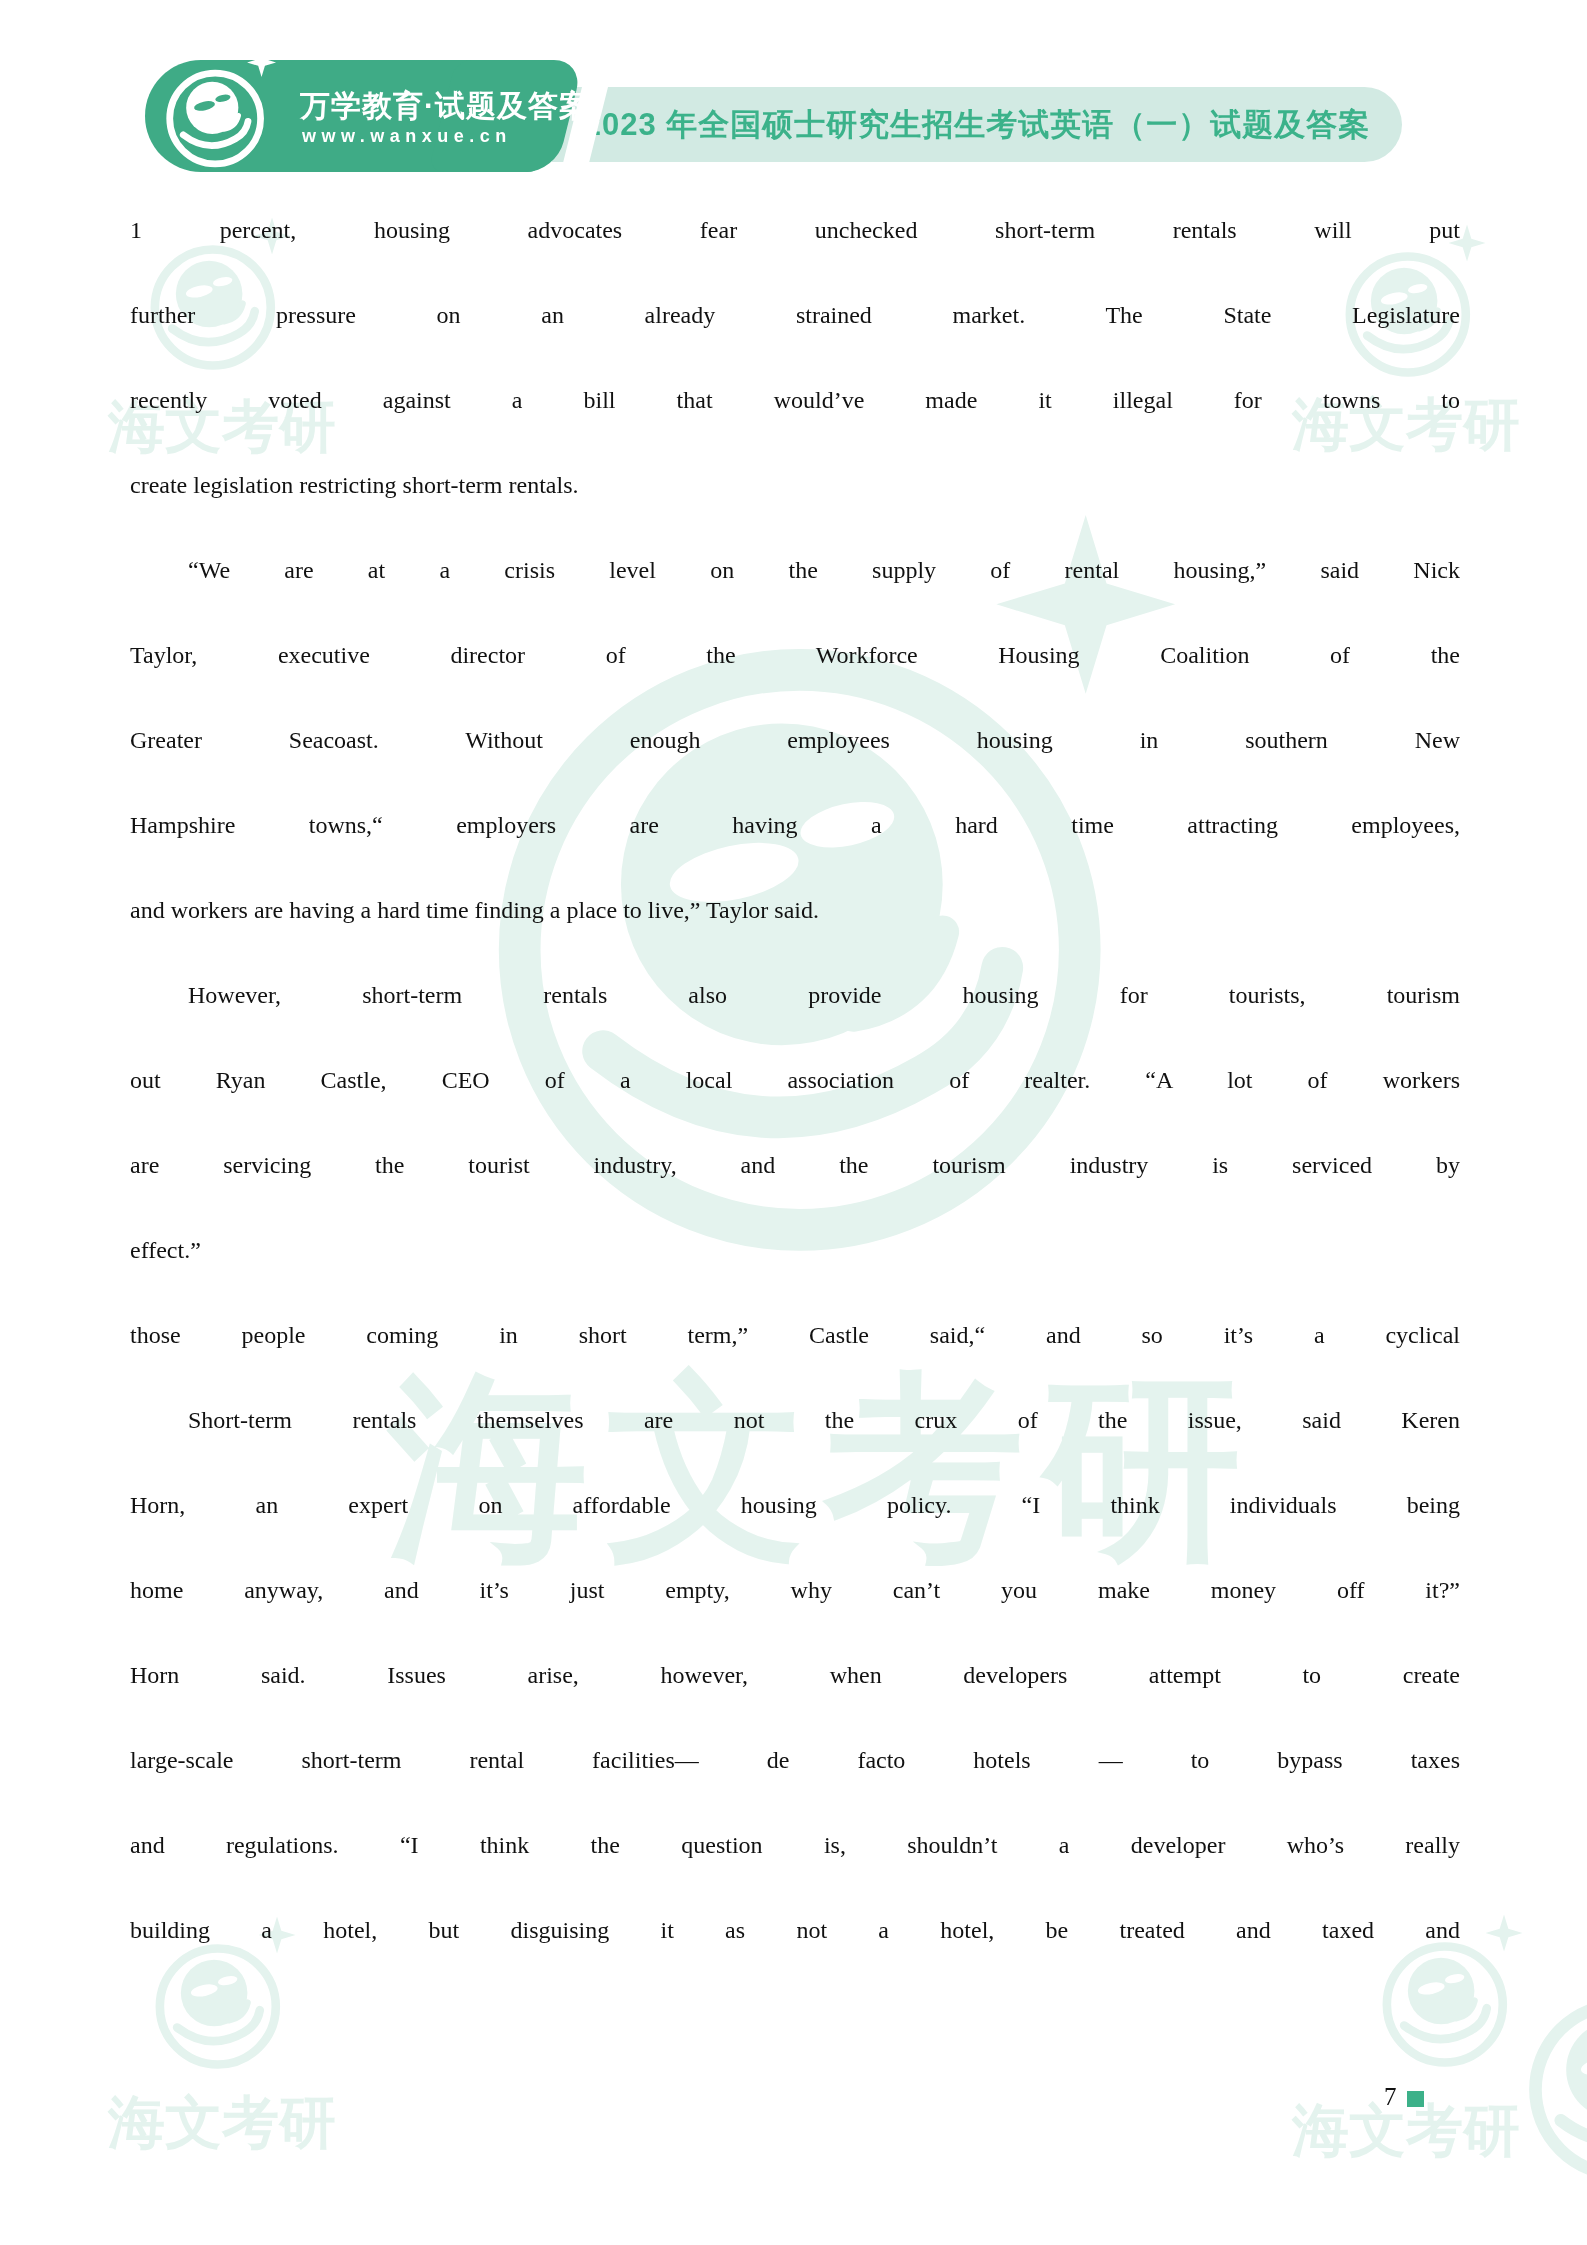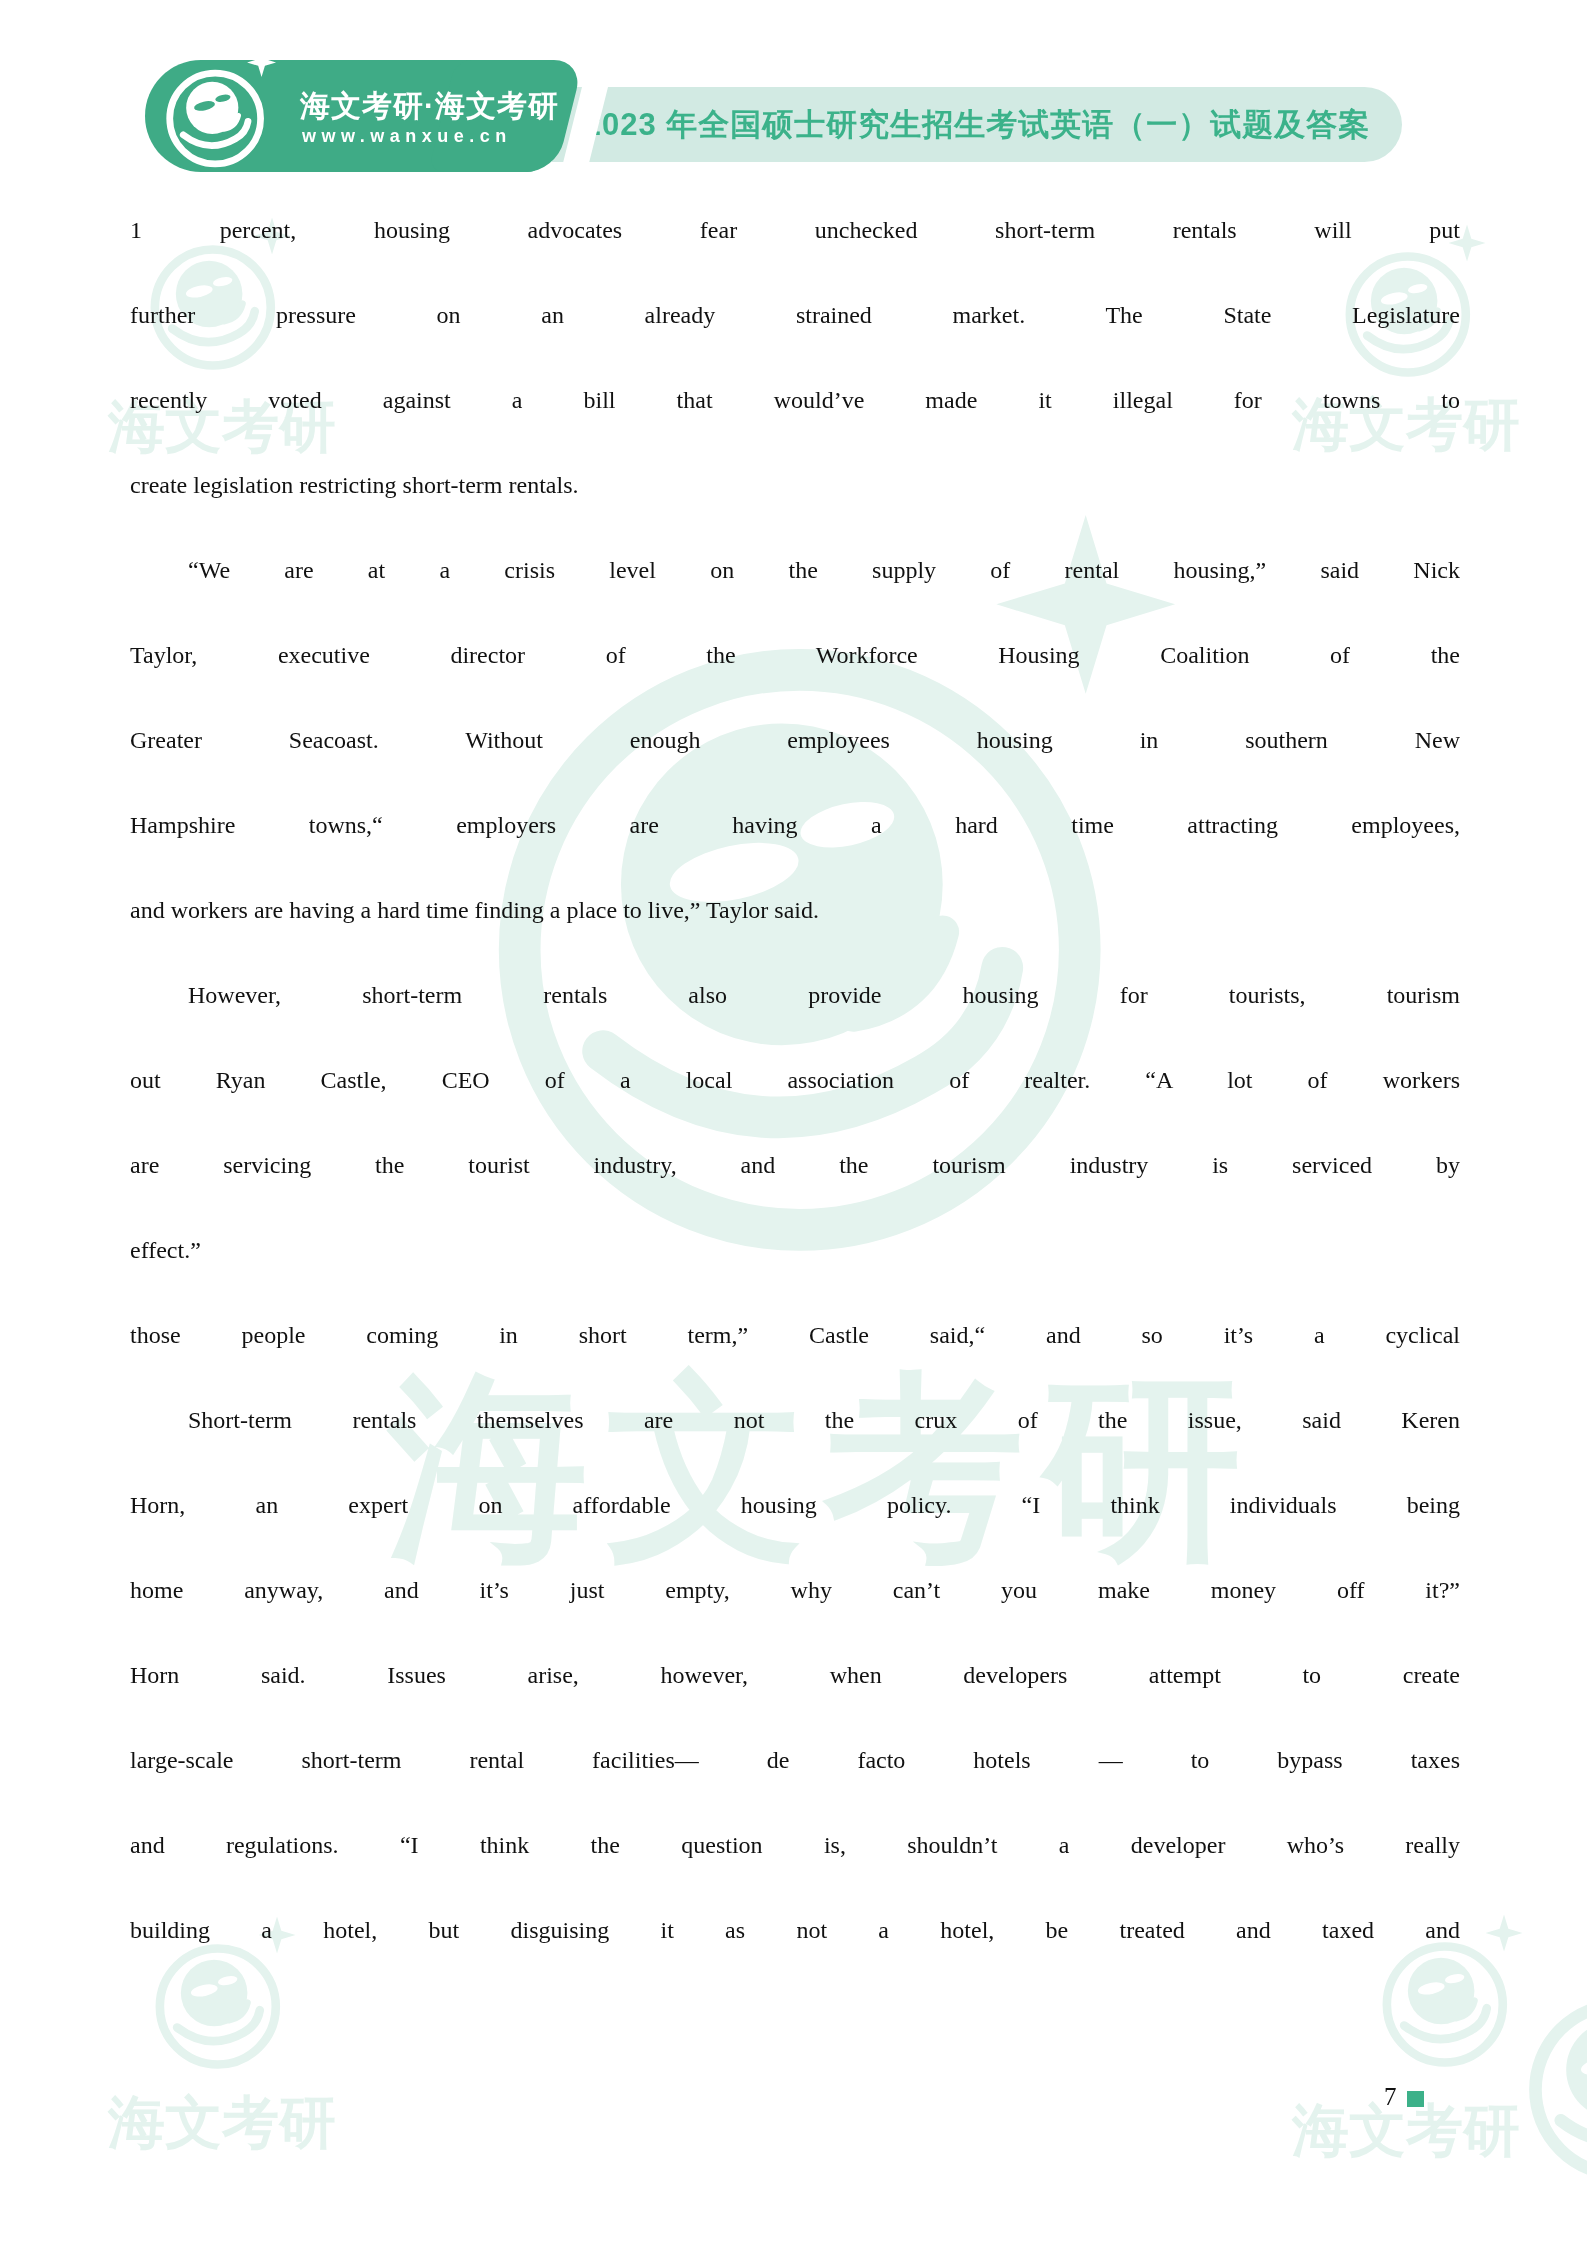--- a/index.html
+++ b/index.html
@@ -148,21 +148,21 @@
 
   <div class="band">
     <span class="band-title">2023 年全国硕士研究生招生考试英语（一）试题及答案</span>
   </div>
   <div class="badge-gap"></div>
   <div class="badge-main"></div>
   <div class="badge-skew"></div>
   <div class="badge-logo"><svg viewBox="0 0 120 130">
         <use href="#logo-mark"></use>
       </svg></div>
-  <div class="badge-brand">海文考研·海文考研</div>
+  <div class="badge-brand">万学教育·试题及答案</div>
   <div class="badge-url">www.wanxue.cn</div>
 
   <div class="doc">
       <div>
         <div class="line just">1 percent, housing advocates fear unchecked short-term rentals will put</div>
         <div class="line just">further pressure on an already strained market. The State Legislature</div>
         <div class="line just">recently voted against a bill that would’ve made it illegal for towns to</div>
         <div class="line">create legislation restricting short-term rentals.</div>
       </div>
       <div>

